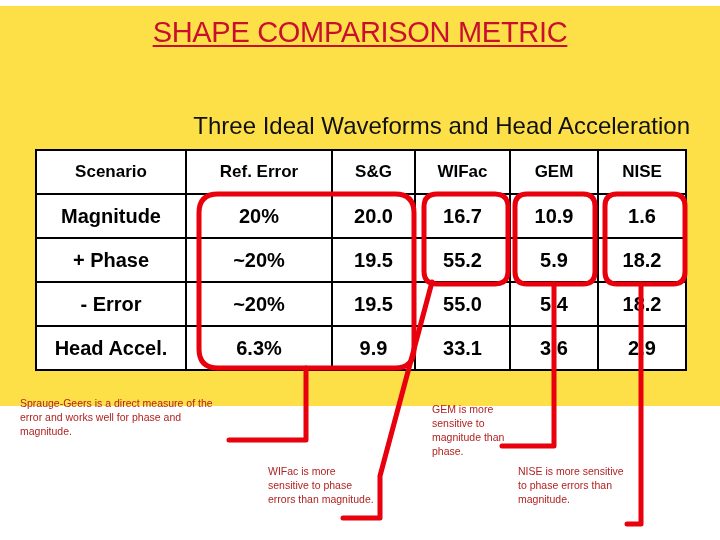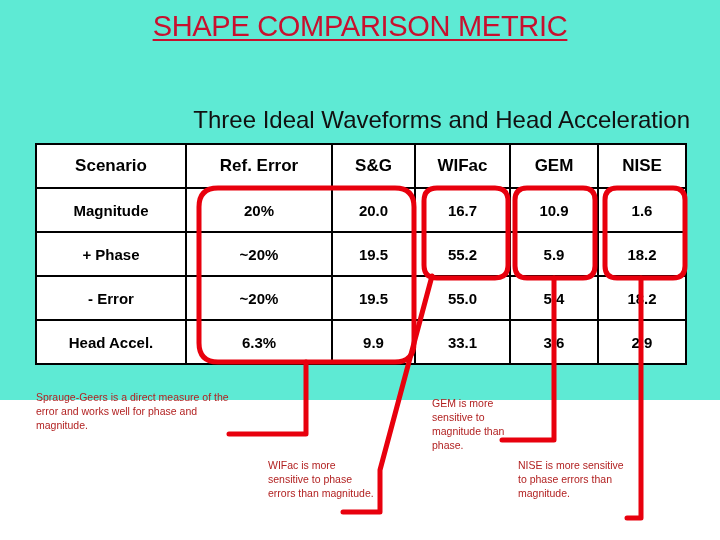--- a/index.html
+++ b/index.html
@@ -10,21 +10,22 @@
     width: 720px;
     height: 540px;
     background: #ffffff;
     font-family: "Liberation Sans", sans-serif;
     overflow: hidden;
   }
   #slide {
     position: relative;
     width: 720px;
     height: 400px;
-    background: #5eead4;
+    background: #fde047;
+    margin-top: 6px;
   }
 
   
   #title-block {
     position: absolute;
     left: 60px;
     top: 6px;
     width: 600px;
     text-align: center;
   }
@@ -68,21 +69,21 @@
     top: 143px;
     width: 650px;
     border-collapse: collapse;
     table-layout: fixed;
     z-index: 1;
     background: #ffffff;
   }
   #metrics-table td,
   #metrics-table th {
     border: 2px solid #000000;
-    font-size: 15px;
+    font-size: 20px;
     font-weight: bold;
     color: #000000;
     height: 42px;
     padding: 0 8px;
     text-align: center;
     vertical-align: middle;
   }
   #metrics-table thead th {
     font-size: 17px;
   }
@@ -107,21 +108,21 @@
     pointer-events: none;
   }
 
   .note {
     position: absolute;
     color: #B22222;
     font-size: 10.5px;
     line-height: 14px;
     z-index: 6;
   }
-  #note-sg    { left: 36px;  top: 390px; width: 200px; }
+  #note-sg    { left: 20px;  top: 390px; width: 200px; }
   #note-wifac { left: 268px; top: 458px; width: 110px; }
   #note-gem   { left: 432px; top: 396px; width: 96px;  }
   #note-nise  { left: 518px; top: 458px; width: 112px; }
 </style>
 </head>
 <body>
 
 <div id="slide">
 
   <div id="title-block">

